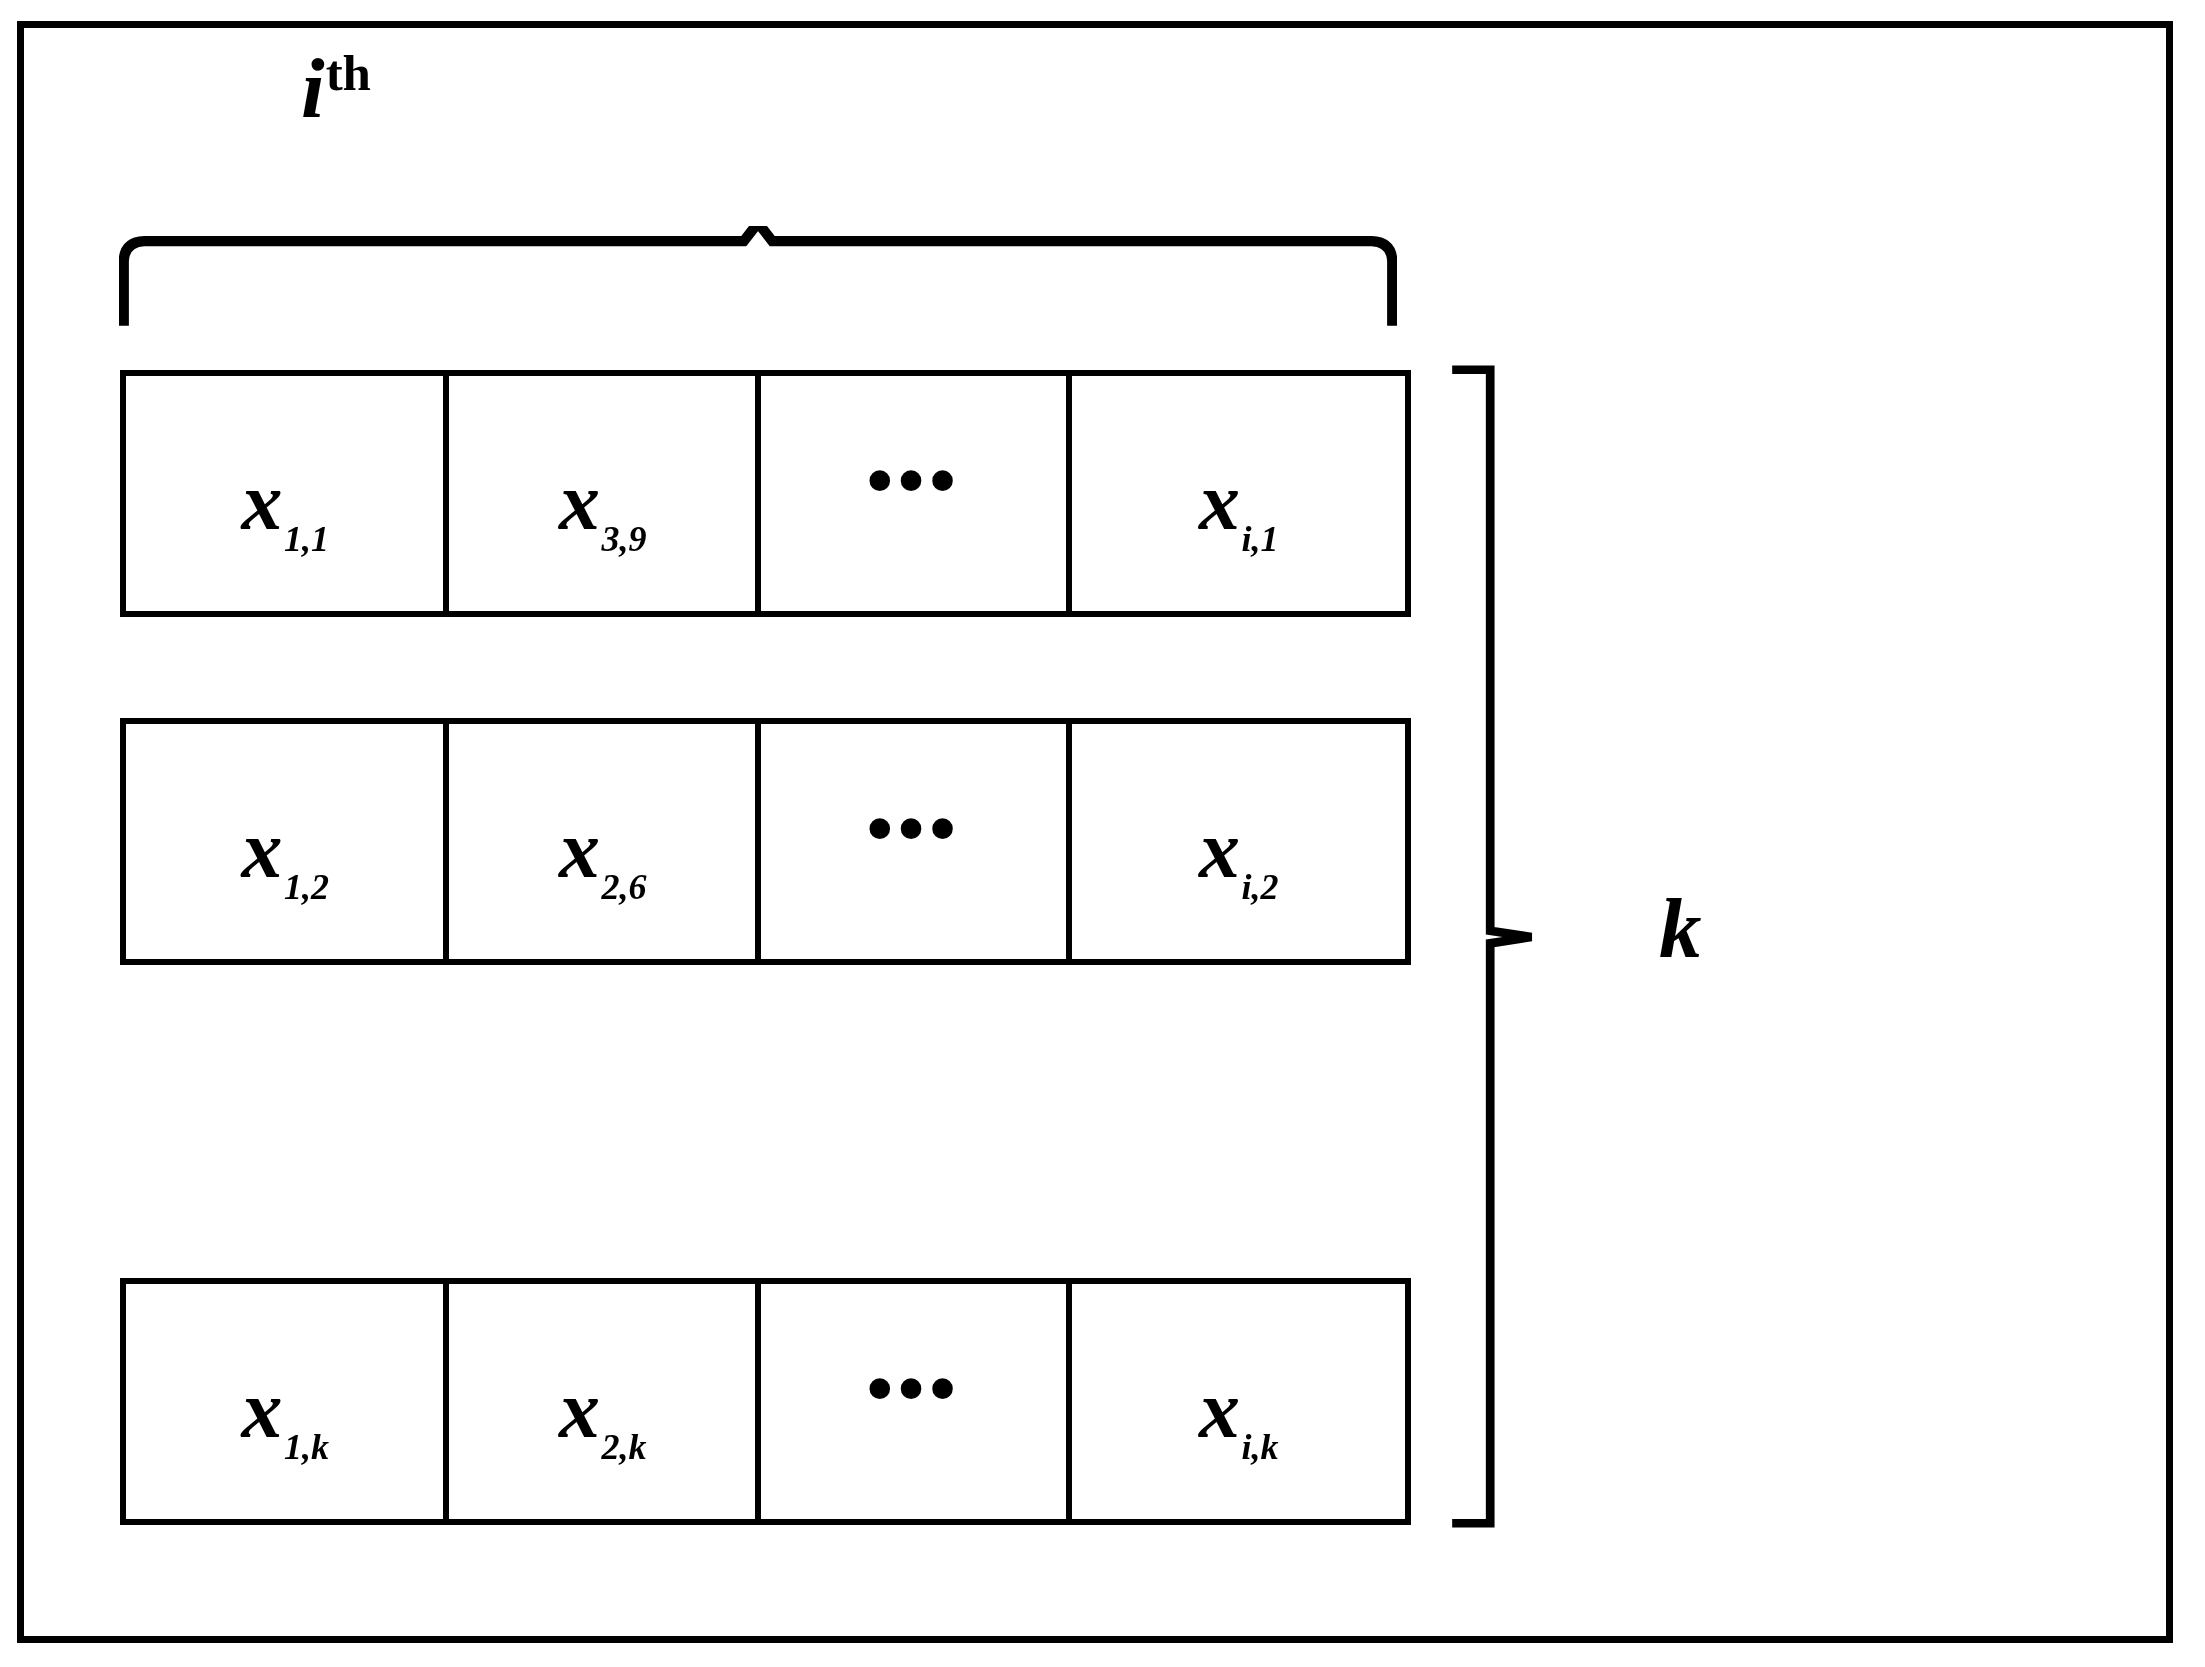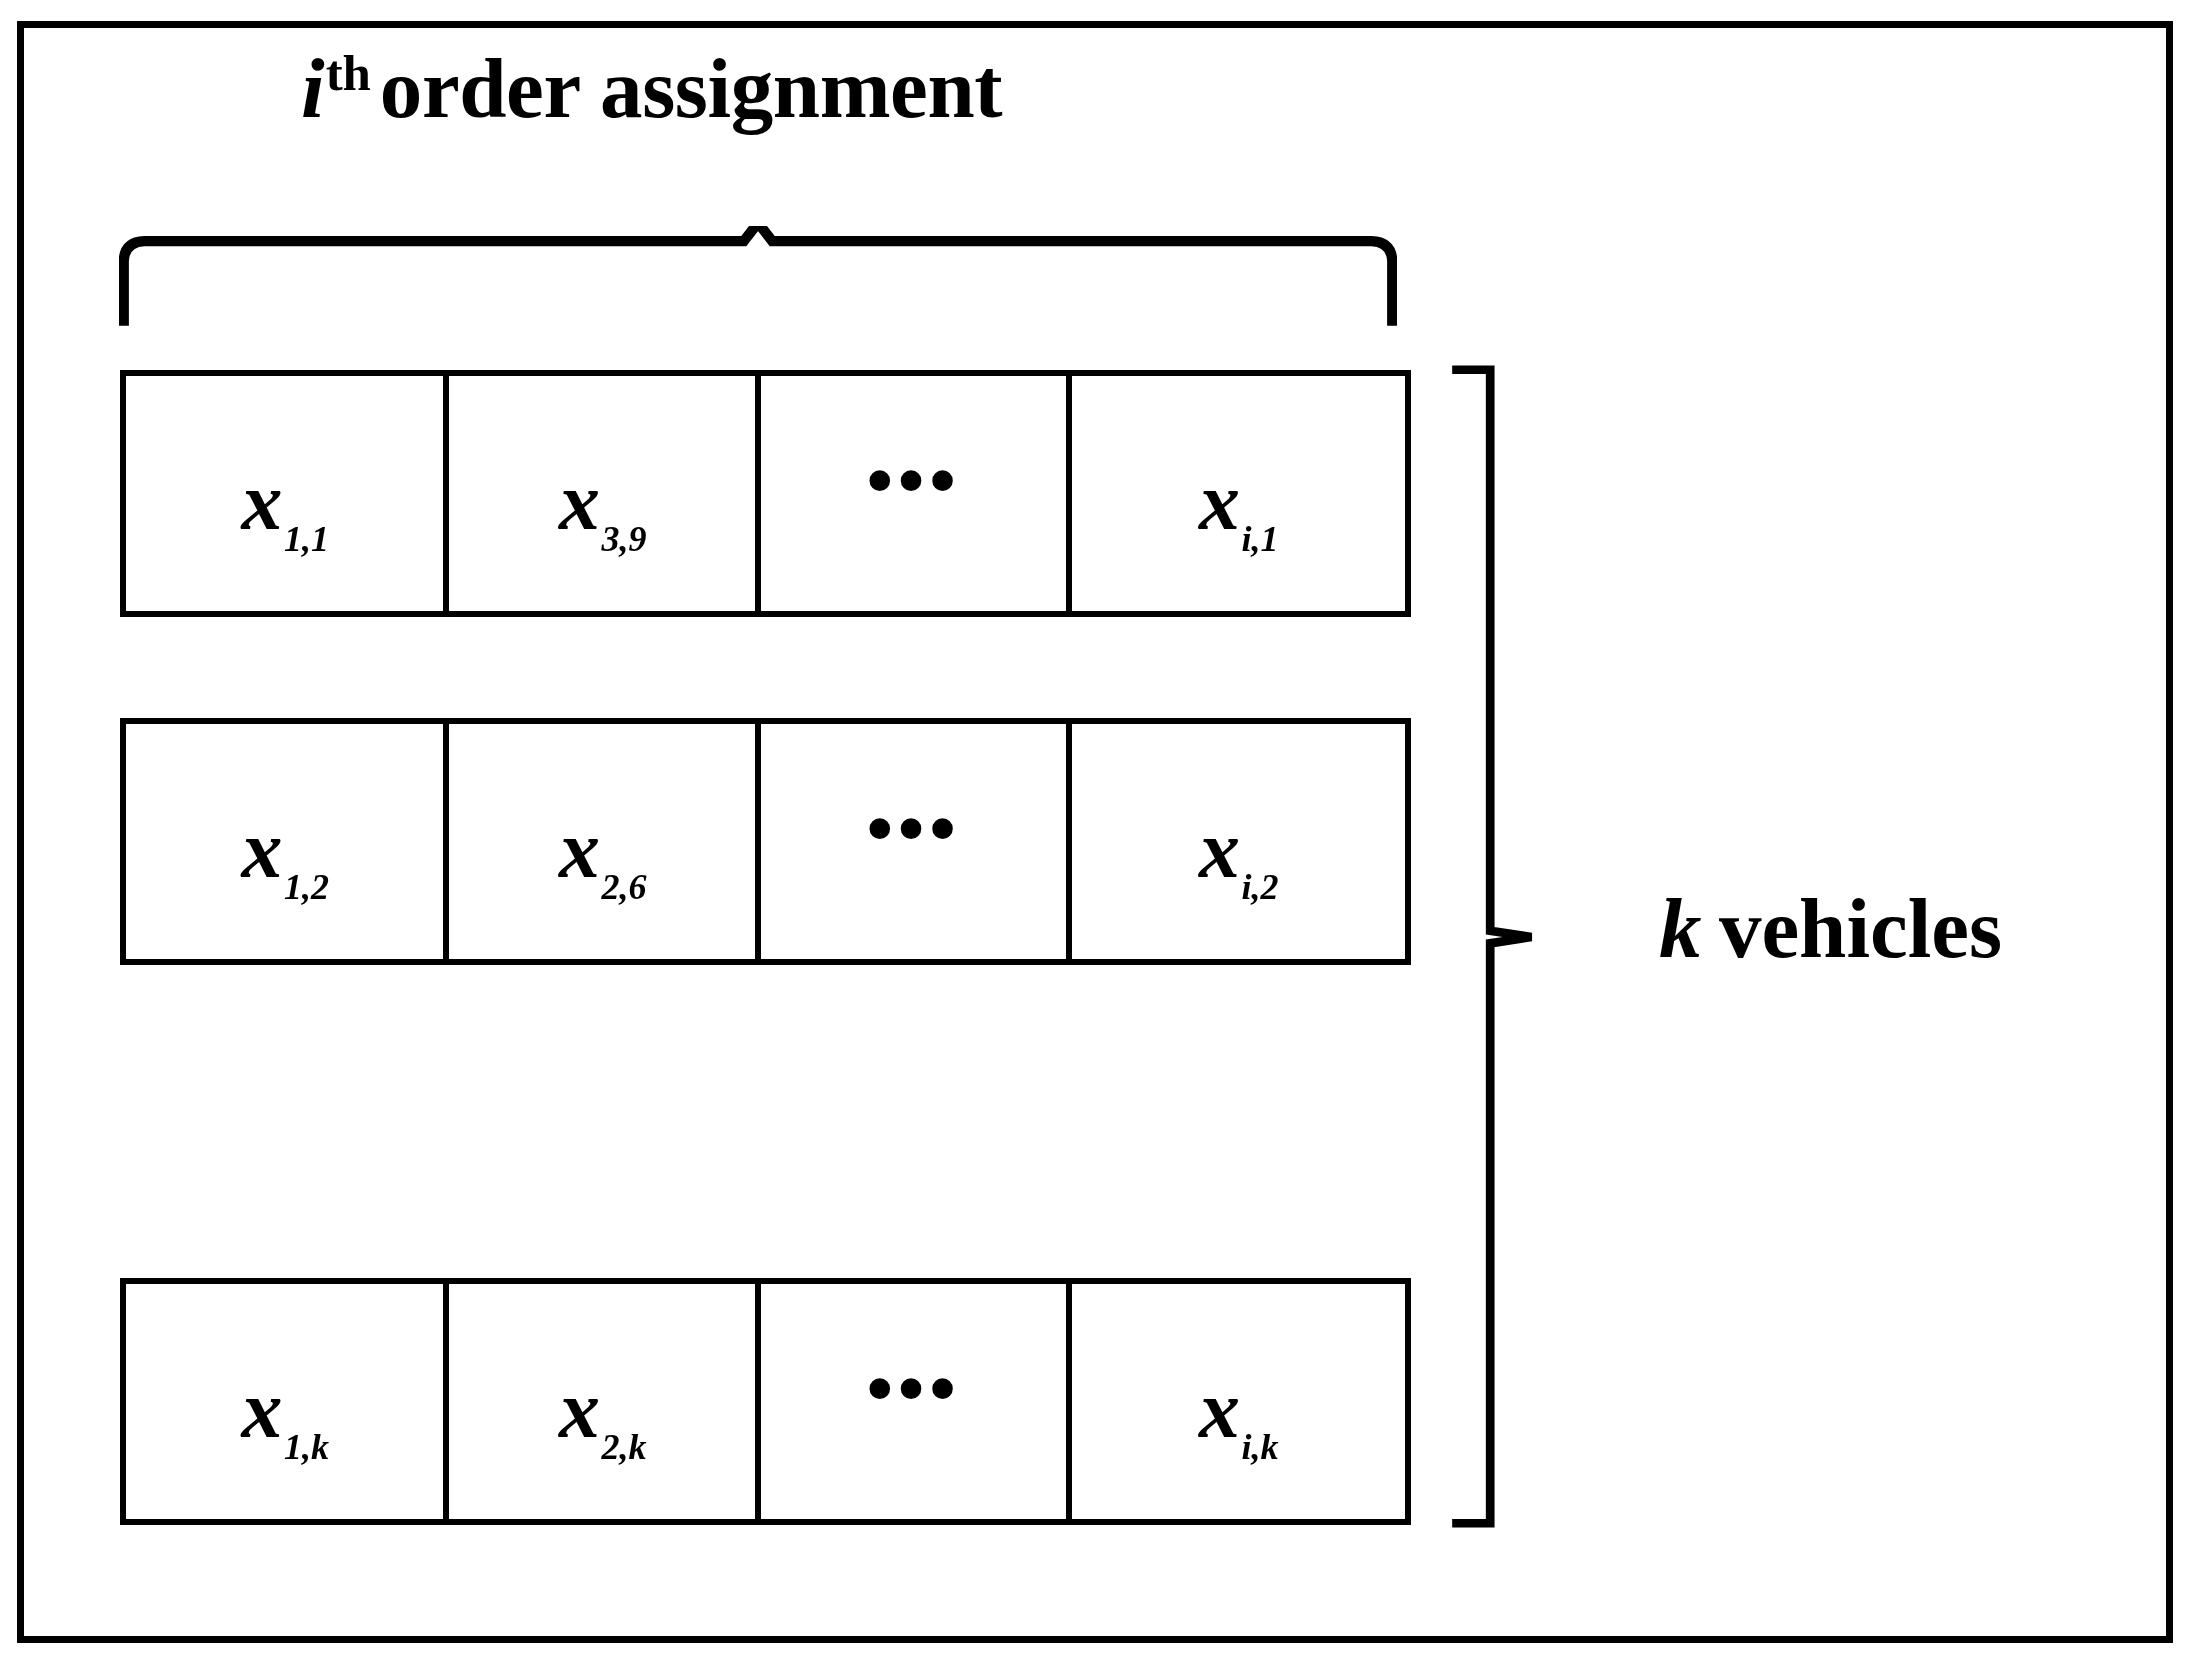--- a/index.html
+++ b/index.html
@@ -167,21 +167,20 @@
 </head>
 <body>
 
 <div id="stage">
 
   <div id="outer-frame"></div>
 
   <div id="title">
     <span class="mathvar">i</span>
       <span class="sup">th</span>
-      <span class="word"> order assignment</span>
   </div>
 
   <div id="top-brace">
     <svg viewBox="0 0 1616 130" preserveAspectRatio="none" xmlns="http://www.w3.org/2000/svg">
       <path d="M 6 126 L 6 44 Q 7 20 32 19 L 790 19 L 808 -4 L 826 19 L 1584 19 Q 1609 20 1610 44 L 1610 126" fill="none" stroke="#000000" stroke-width="13" stroke-linecap="butt" stroke-linejoin="miter"></path>
     </svg>
   </div>
 
   <div class="matrix-row" id="row-1">
     <div class="matrix-cell c1">
@@ -256,17 +255,16 @@
   </div>
 
   <div id="right-brace">
     <svg viewBox="0 0 130 1470" preserveAspectRatio="none" xmlns="http://www.w3.org/2000/svg">
       <path d="M 4 6 L 52 6 L 52 715 L 104 723 L 52 731 L 52 1464 L 4 1464" fill="none" stroke="#000000" stroke-width="11" stroke-linecap="butt" stroke-linejoin="miter"></path>
     </svg>
   </div>
 
   <div id="right-label">
     <span class="mathvar">k</span>
-      <span class="word">vehicles</span>
   </div>
 
 </div>
 
 
 </body></html>

